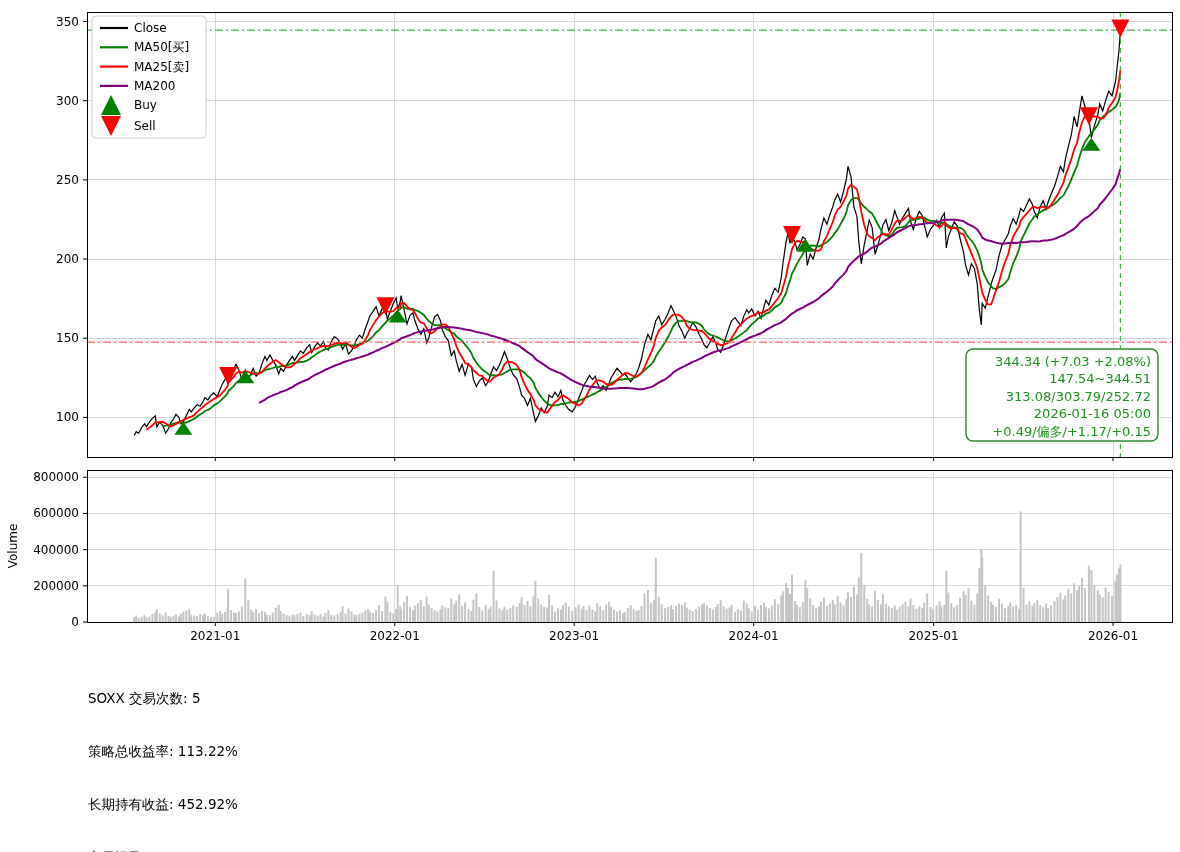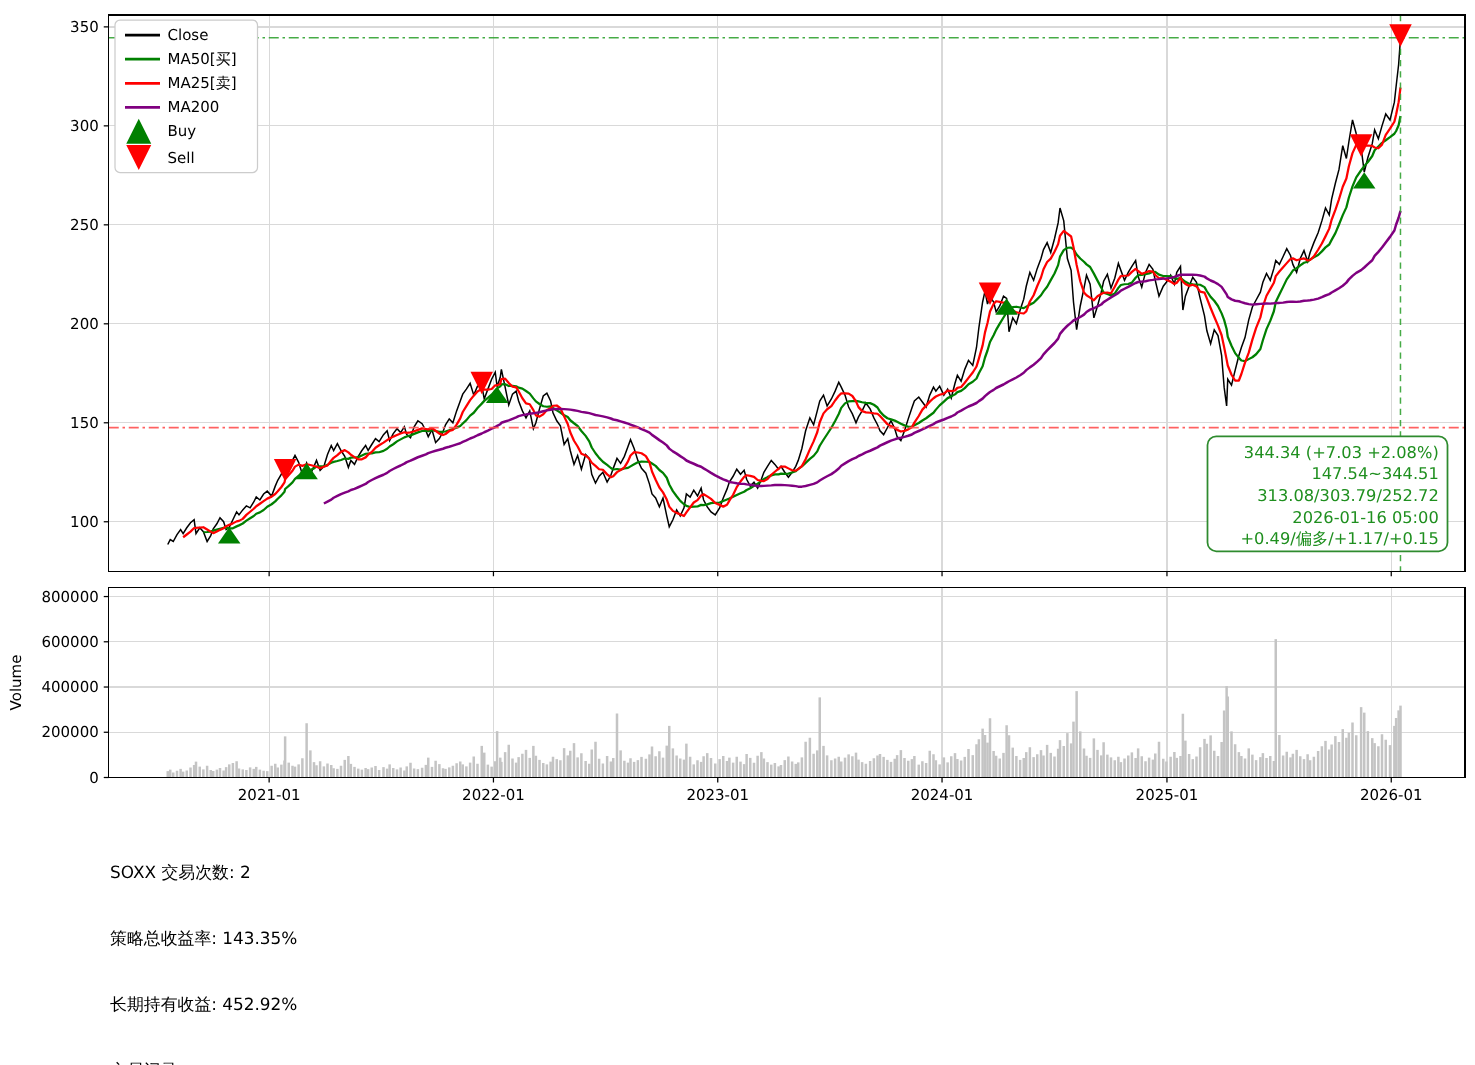--- a/index.html
+++ b/index.html
@@ -490,20 +490,20 @@
         <rect x="966" y="349" width="192" height="92" rx="7" fill="#ffffff" stroke="#2e8b2e" stroke-width="1.4"></rect>
         <text x="1151" y="366" text-anchor="end" font-size="13" fill="#1f8f1f">344.34 (+7.03 +2.08%)</text>
         <text x="1151" y="383.4" text-anchor="end" font-size="13" fill="#1f8f1f">147.54~344.51</text>
         <text x="1151" y="400.8" text-anchor="end" font-size="13" fill="#1f8f1f">313.08/303.79/252.72</text>
         <text x="1151" y="418.2" text-anchor="end" font-size="13" fill="#1f8f1f">2026-01-16 05:00</text>
         <text x="1151" y="435.6" text-anchor="end" font-size="13" fill="#1f8f1f">+0.49/偏多/+1.17/+0.15</text>
       </g>
     </svg>
 
   <div class="summary">
-    <div class="sline">SOXX 交易次数: 2</div>
-    <div class="sline">策略总收益率: 143.35%</div>
+    <div class="sline">SOXX 交易次数: 5</div>
+    <div class="sline">策略总收益率: 113.22%</div>
     <div class="sline">长期持有收益: 452.92%</div>
     <div class="sline">交易记录:</div>
     
     
   </div>
 </div>
 
 </body></html>

